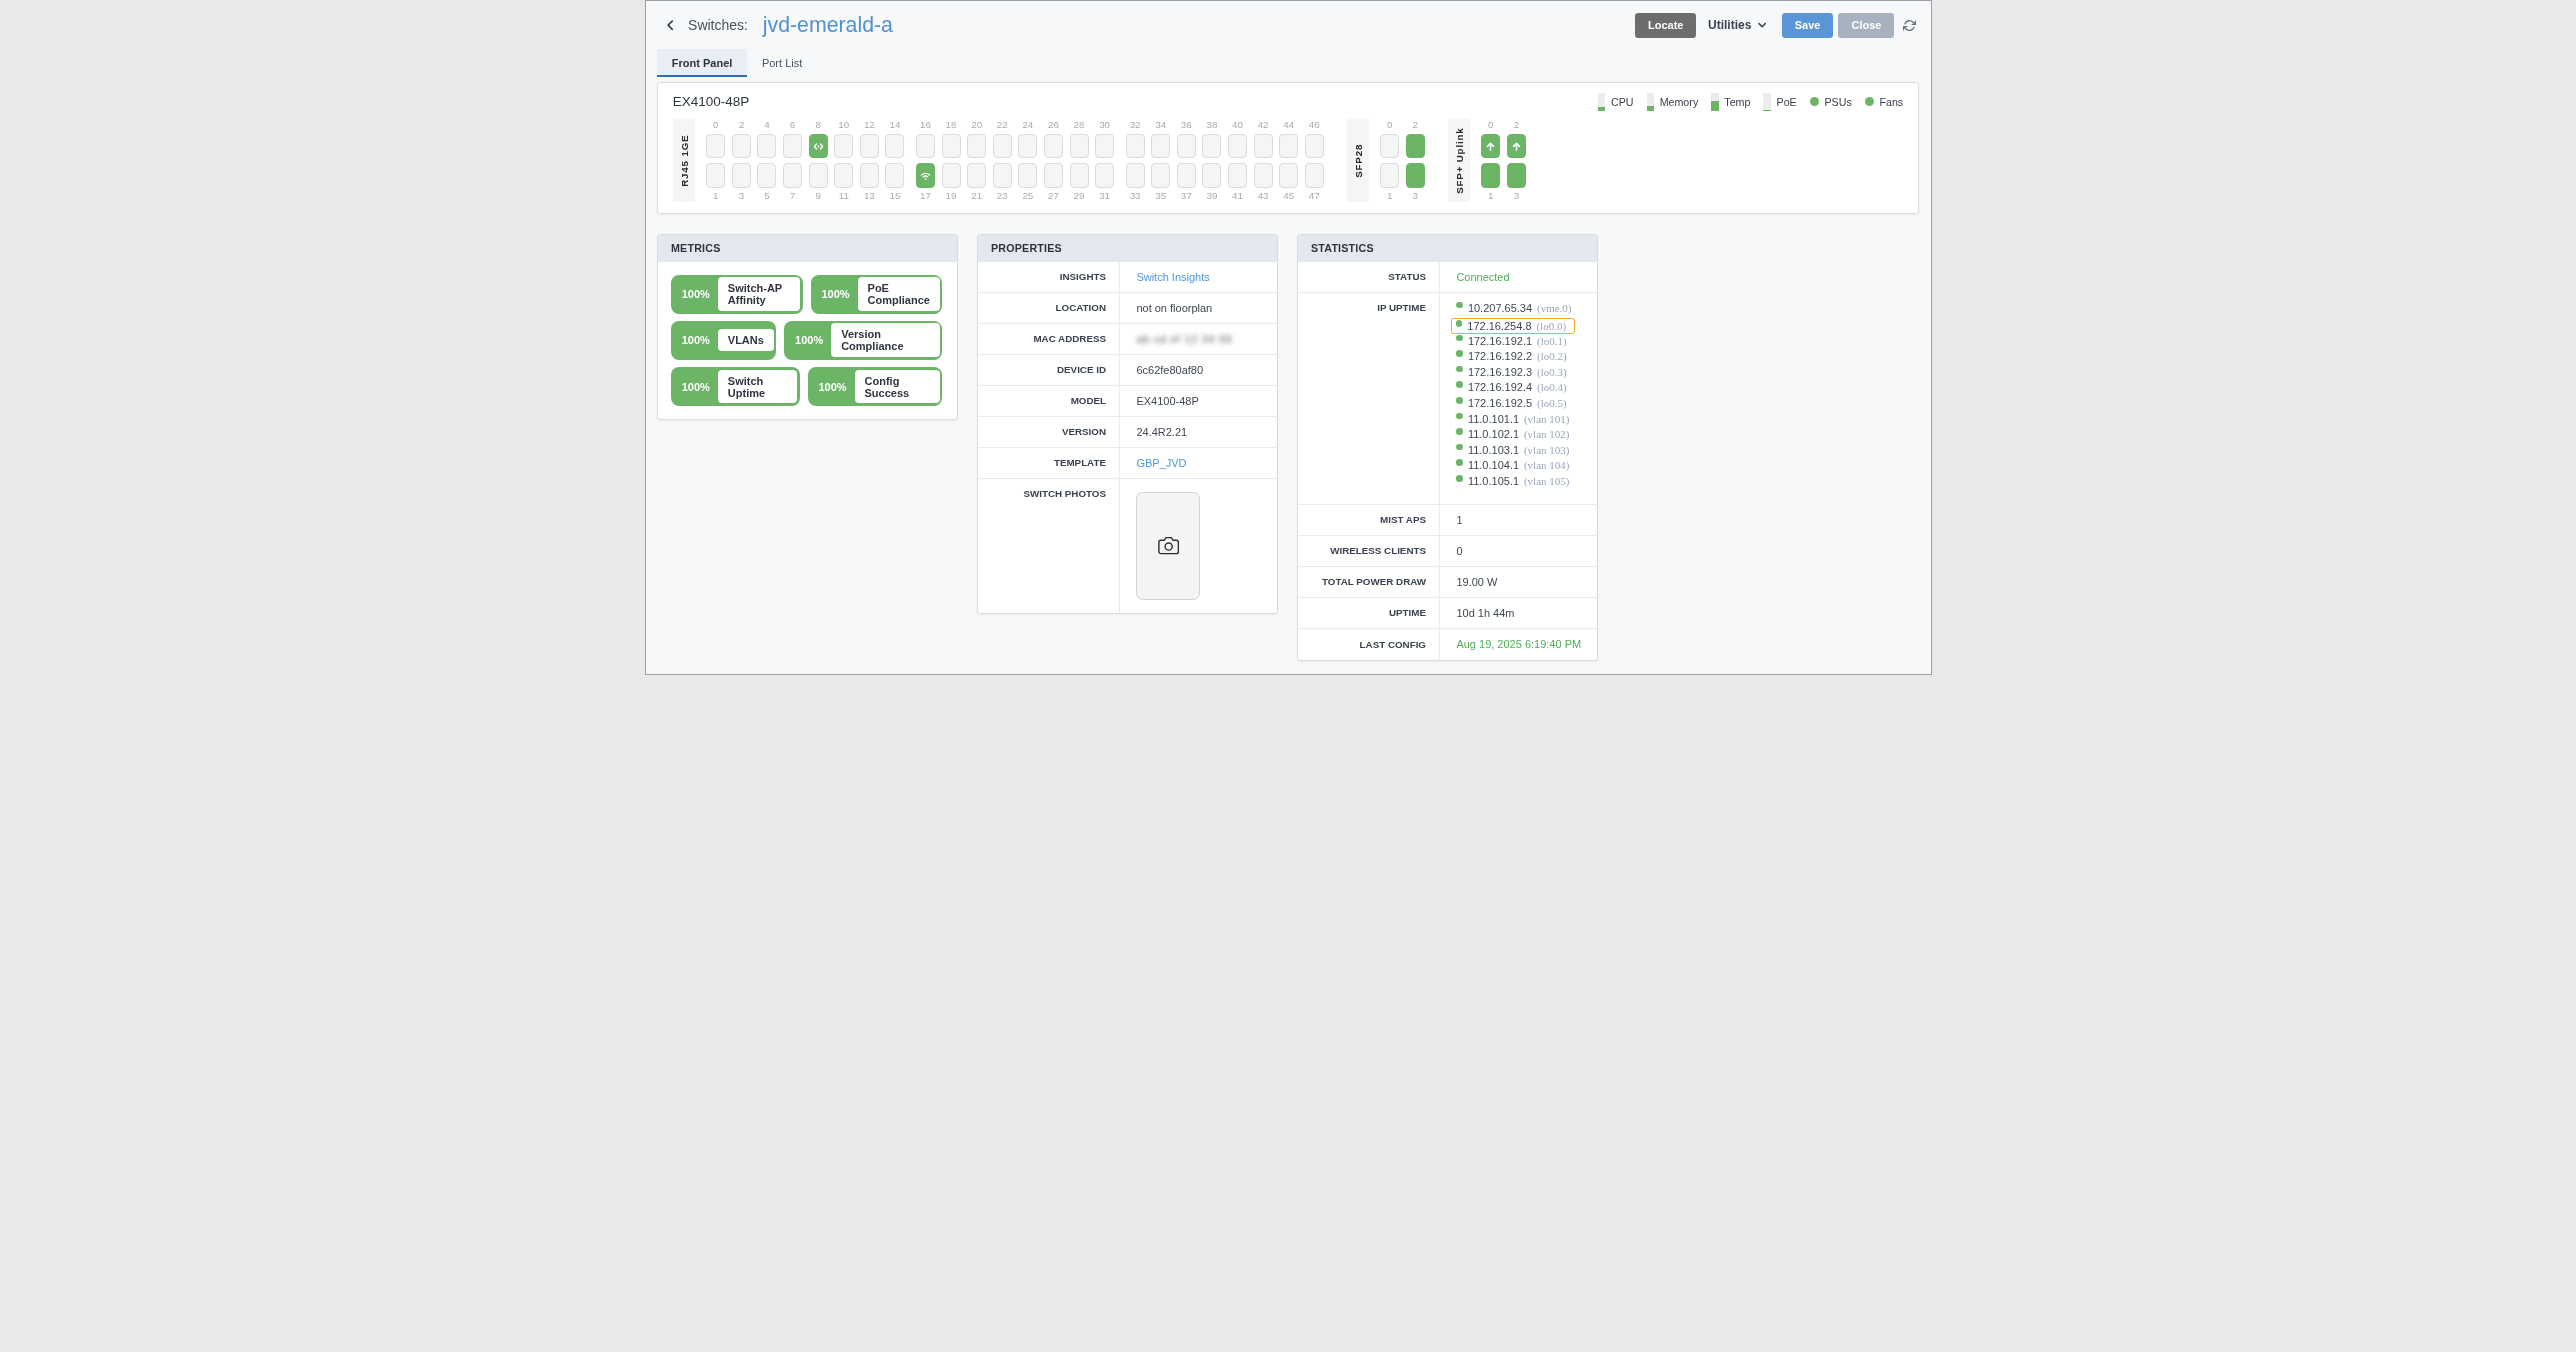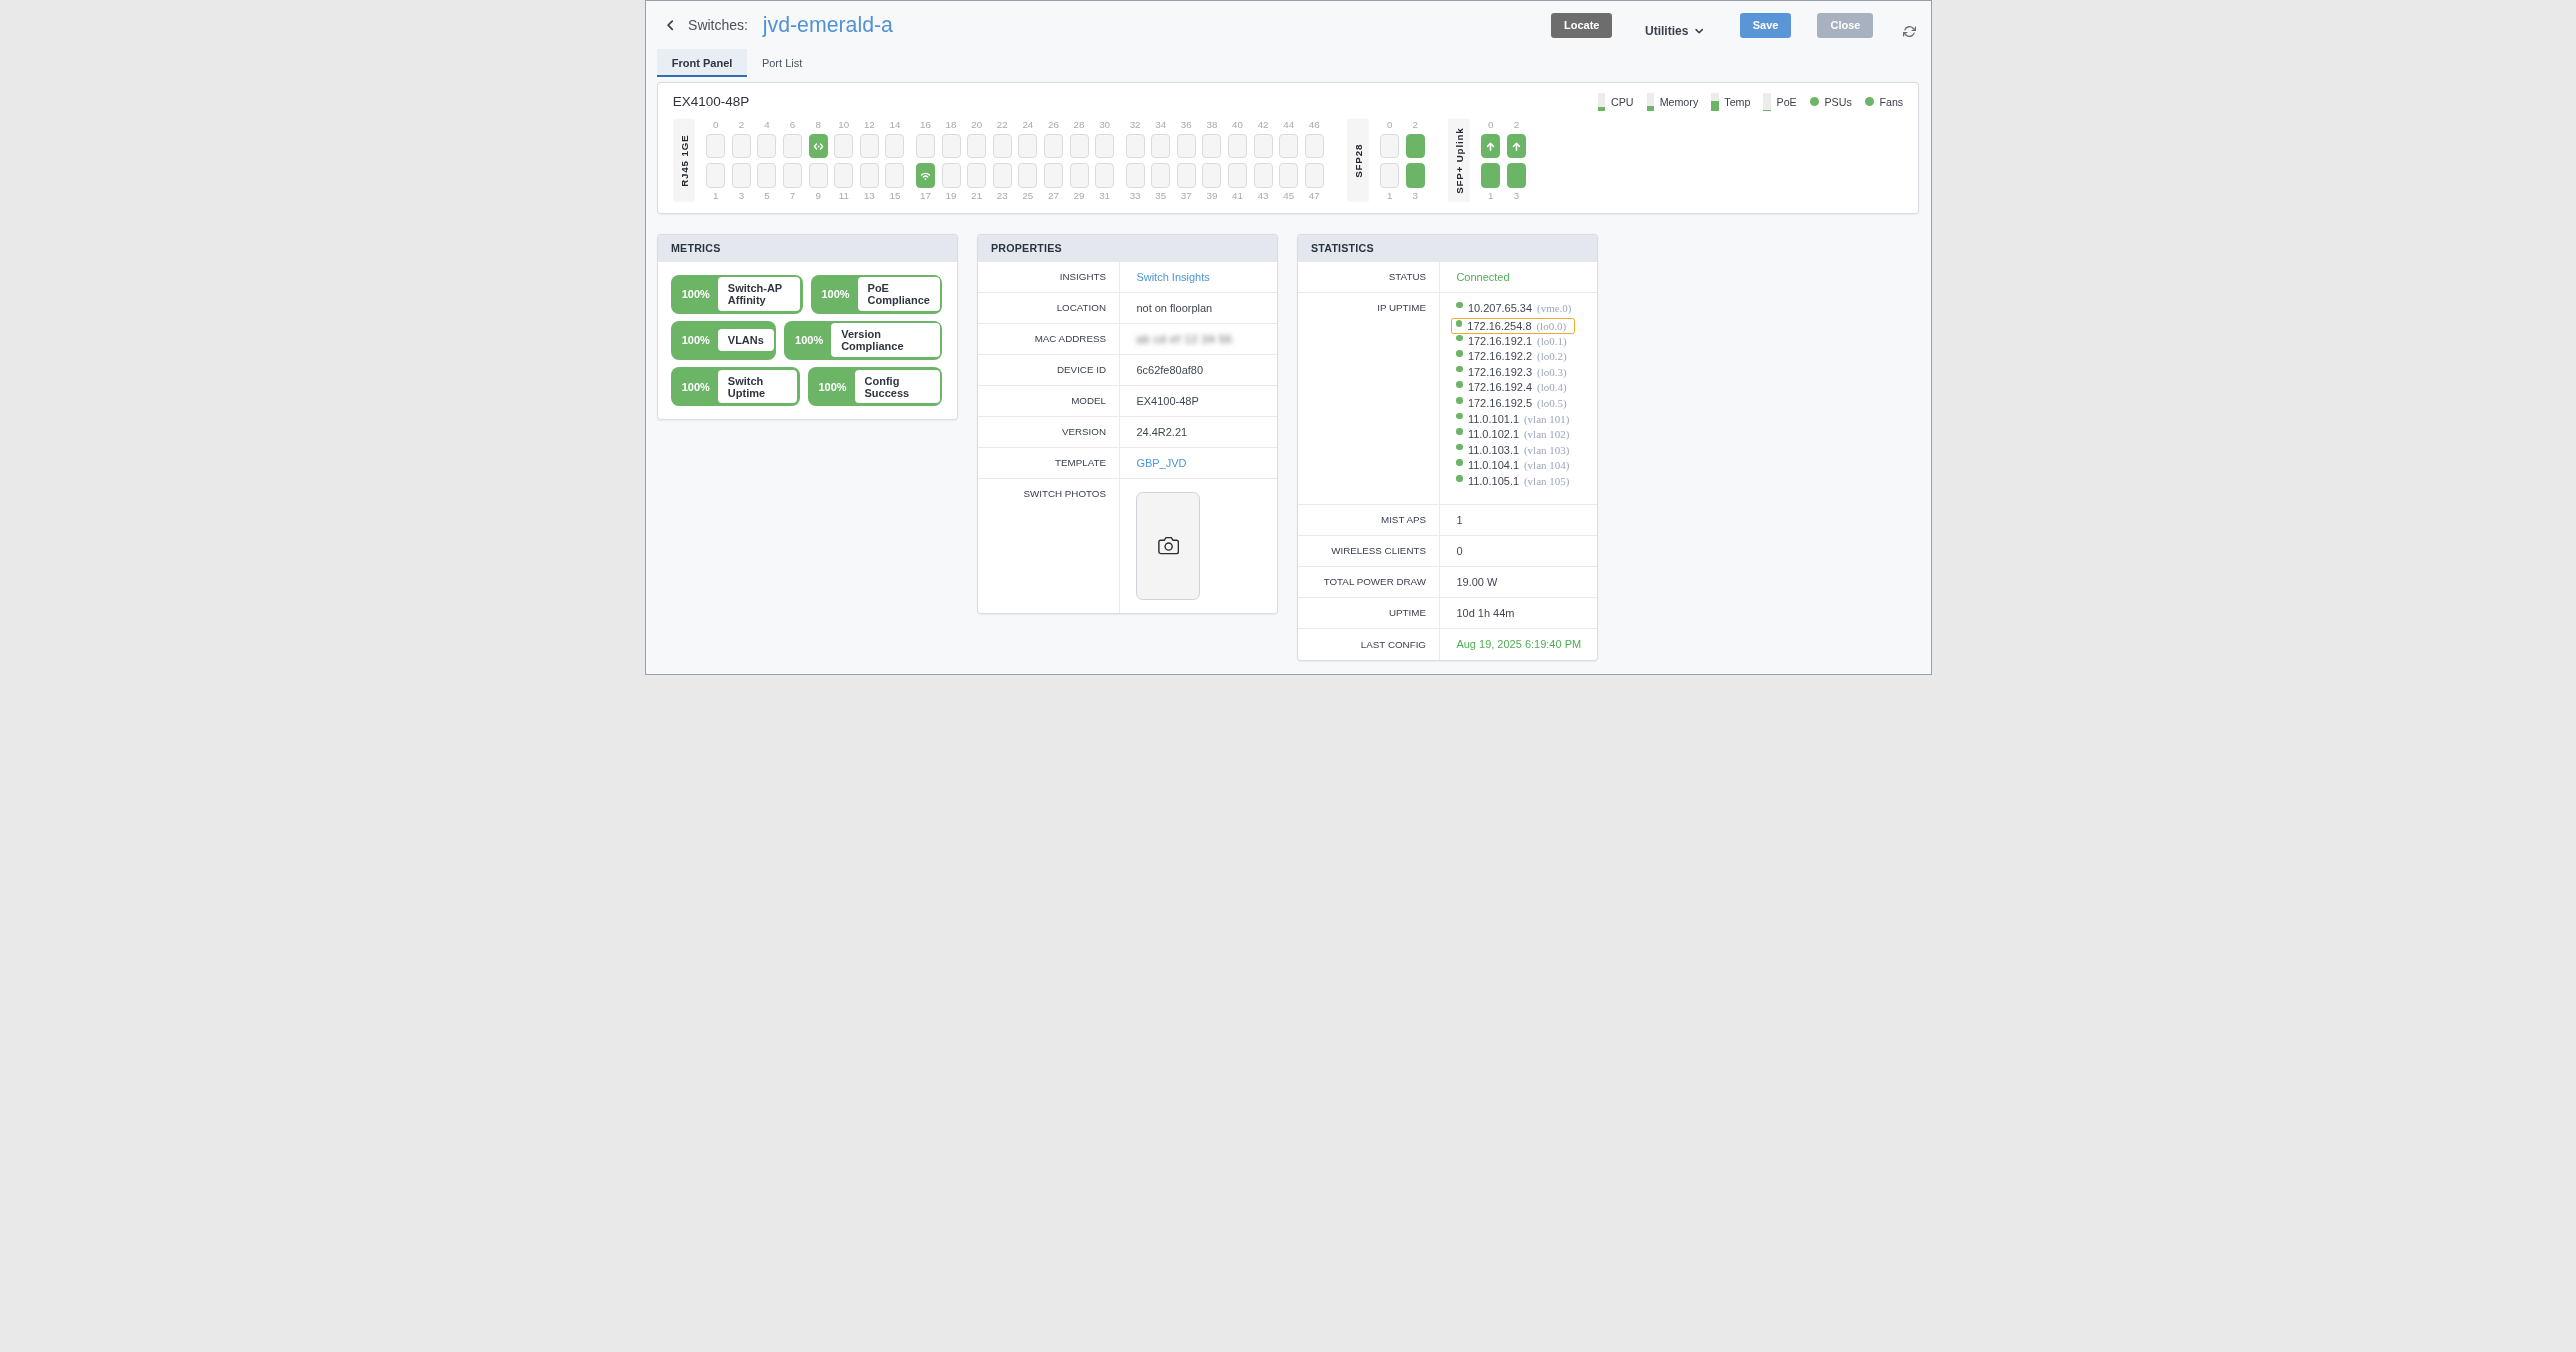--- a/index.html
+++ b/index.html
@@ -8,21 +8,21 @@
   .app {
     width:1287px; height:675px; margin:0 auto; position:relative;
     background:#f7f8f9; border:0.8px solid #999fa6; overflow:hidden;
   }
   
   .topbar { display:flex; align-items:center; justify-content:space-between; padding:11.5px 14.8px 8.2px 14.8px; }
   .topbar-left { display:flex; align-items:center; gap:8.2px; }
   .back-btn { display:flex; align-items:center; cursor:pointer; padding:1.6px; }
   .crumb { font-size:14px; color:#4a505c; }
   .page-title { font-size:21.3px; color:var(--title-blue,#5191d6); margin-left:6.6px; font-weight:400; }
-  .topbar-right { display:flex; align-items:flex-end; gap:26px; }
+  .topbar-right { display:flex; align-items:center; gap:5px; }
   .btn { border:none; border-radius:3.3px; font-family:inherit; font-size:11px; font-weight:700; color:#fff; padding:6.6px 13px; cursor:pointer; }
   .btn-locate { background:var(--locate-gray,#6d6d6d); margin-right:6.6px; }
   .btn-save   { background:var(--save-blue,#5a95d8); }
   .btn-close  { background:var(--close-gray,#a8b1c0); }
   .utilities { display:flex; align-items:center; gap:4.9px; font-size:12px; font-weight:700; color:#3b4150; cursor:pointer; margin-right:8.2px; }
   .refresh { display:flex; align-items:center; cursor:pointer; margin-left:3.3px; }
   
   .tabbar { display:flex; margin:3.3px 0 0 11.5px; }
   .tab { padding:7.4px 14.8px 6.6px 14.8px; font-size:11px; color:#4c5563; cursor:pointer; border-bottom:2.5px solid transparent; }
   .tab.active { background:#e9edf4; color:#2e3440; font-weight:700; border-bottom:2.5px solid #2d6fb0; }
@@ -65,21 +65,21 @@
   .sec-body { padding:0; }
   
   .metrics-body { padding:13px 14.8px 13px 13px; display:flex; flex-direction:column; gap:7.4px; }
   .metric-row { display:flex; gap:8.2px; }
   .badge { display:inline-flex; align-items:center; background:var(--port-green,#6cb566); border-radius:8px; padding:2.5px; cursor:pointer; }
   .badge .pct { color:#fff; font-weight:700; font-size:11px; padding:0 8.2px; }
   .badge .blab { background:#fff; border-radius:4.1px; padding:4.9px 9.8px; font-weight:700; font-size:11px; color:#2f3540; }
   
   .prow { display:flex; border-bottom:0.8px solid #e9eaee; min-height:31px; }
   .prow:last-child { border-bottom:none; }
-  .plabel { flex:0 0 141px; display:flex; align-items:center; justify-content:flex-end; padding:6.6px 13px 6.6px 4.9px; font-size:9.8px; font-weight:400; color:#3a4150; text-align:right; }
+  .plabel { flex:0 0 141px; display:flex; align-items:center; justify-content:flex-end; padding:6.6px 13px 6.6px 4.9px; font-size:9.8px; font-weight:700; color:#3a4150; text-align:right; }
   .pval { flex:1; border-left:0.8px solid #e9eaee; display:flex; align-items:center; padding:6.6px 8.2px 6.6px 16.4px; font-size:11px; color:#3f4754; }
   .prow.top-align .plabel, .prow.top-align .pval { align-items:flex-start; }
   .prow.top-align .plabel { padding-top:9px; }
   .link { color:var(--link-blue,#4a97d9); cursor:pointer; text-decoration:none; }
   .blurred { filter:blur(2.5px); color:#555; font-size:10.7px; letter-spacing:0.8px; user-select:none; }
   .photo-box { width:64px; height:108px; background:#f4f4f5; border:0.8px solid #cfd3d8; border-radius:6.6px; display:flex; align-items:center; justify-content:center; cursor:pointer; margin:6.6px 0; }
   .green-text { color:var(--status-green,#4fae54); }
   
   .ip-list { display:flex; flex-direction:column; padding:2.5px 0 6.6px 0; }
   .ip-item { display:flex; align-items:flex-start; gap:4.9px; height:15.6px; font-size:11px; }

